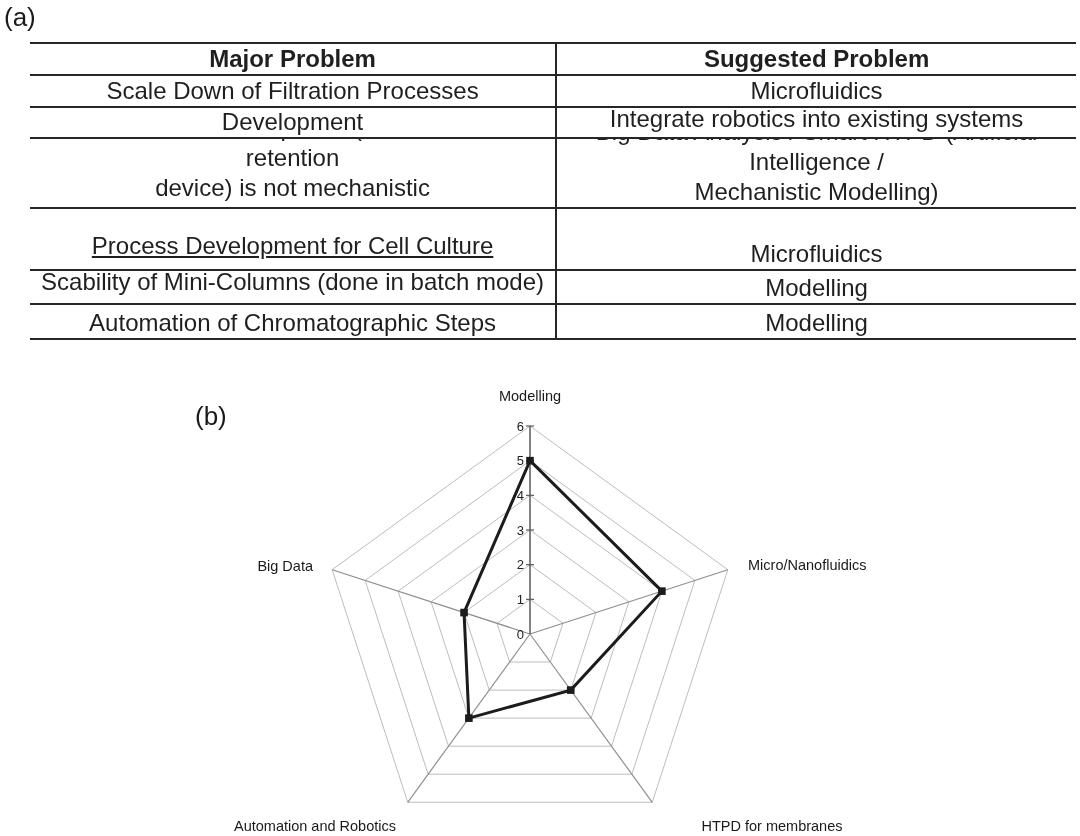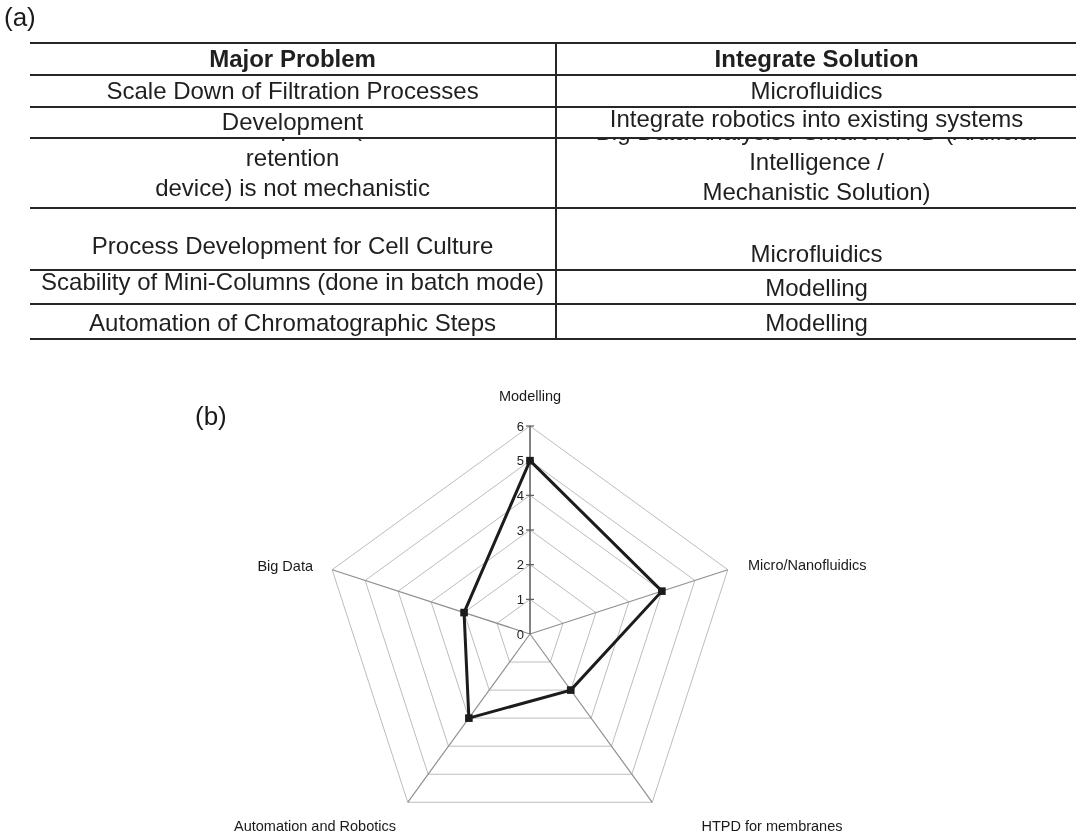--- a/index.html
+++ b/index.html
@@ -42,21 +42,21 @@
   <div class="panel-label a">(a)</div>
 
   <table class="ptable">
     <colgroup>
         <col class="c1">
         <col class="c2">
       </colgroup>
     <thead>
       <tr>
         <th>Major Problem</th>
-        <th>Integrate Solution</th>
+        <th>Suggested Problem</th>
       </tr>
     </thead>
     <tbody id="tbody">
         <tr>
           <td>
             <div class="cellwrap" style="height: 30px;">
               <div class="cline">Scale Down of Filtration Processes</div>
             </div>
           </td>
           <td>
@@ -80,27 +80,27 @@
         <tr>
           <td>
             <div class="cellwrap" style="height: 59px;">
               <div class="cline">Cell Culture Development (bioreactor/cell retention</div>
               <div class="cline">device) is not mechanistic</div>
             </div>
           </td>
           <td>
             <div class="cellwrap" style="height: 68px;">
               <div class="cline">Big Data Analysis / Smart HTPD (Artificial Intelligence /</div>
-              <div class="cline">Mechanistic Solution)</div>
+              <div class="cline">Mechanistic Modelling)</div>
             </div>
           </td>
         </tr>
         <tr>
           <td>
-            <div class="cellwrap" style="height: 44px;">
+            <div class="cellwrap" style="height: 44px; text-decoration: underline;">
               <div class="cline">Process Development for Cell Culture</div>
             </div>
           </td>
           <td>
             <div class="cellwrap" style="height: 60px;">
               <div class="cline">Microfluidics</div>
             </div>
           </td>
         </tr>
         <tr>

